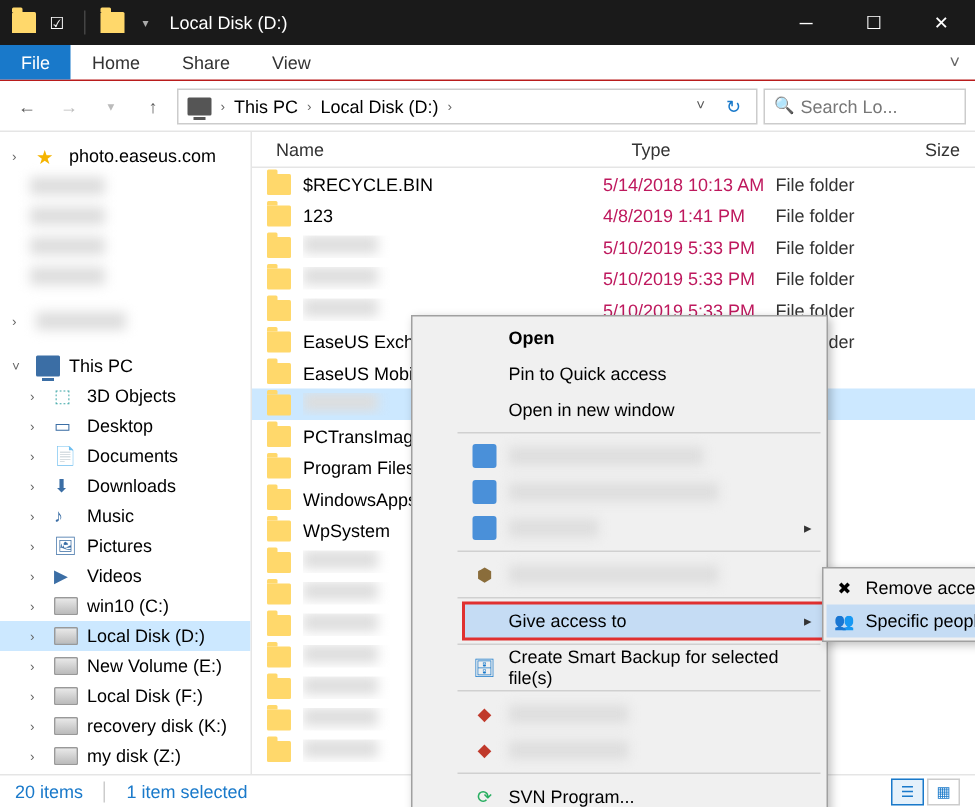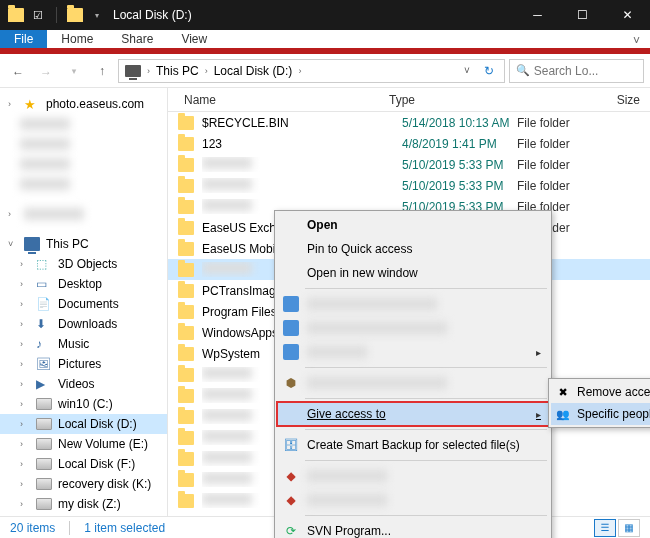--- a/index.html
+++ b/index.html
@@ -8,21 +8,21 @@
 .titlebar { height: 30px; background: #1a1a1a; color: #fff; display: flex; align-items: center; }
 .titlebar .qat { display: flex; align-items: center; padding-left: 8px; gap: 6px; }
 .titlebar .qat .folder-ico { width: 16px; height: 14px; background: #ffd86b; border-radius: 1px 1px 0 0; position: relative; }
 .titlebar .qat .folder-ico:before { content:''; position:absolute; top:-3px; left:0; width:7px; height:3px; background:#ffd86b; border-radius:1px 1px 0 0;}
 .titlebar .q-icon { width: 16px; height: 16px; display:flex; align-items:center; justify-content:center; font-size:11px; color:#fff; }
 .titlebar .sep { width:1px; height:16px; background:#444; margin:0 4px; }
 .titlebar .title { margin-left: 8px; font-size: 12px; flex: 1; }
 .winbtns { display: flex; }
 .winbtn { width: 45px; height: 30px; display:flex; align-items:center; justify-content:center; color:#fff; }
 
-.ribbon-tabs { height: 24px; display:flex; align-items:stretch; border-bottom:6px solid #b91c1c; background:#fff; }
+.ribbon-tabs { height: 24px; display:flex; align-items:stretch; border-bottom:1px solid #b91c1c; background:#fff; }
 .ribbon-tab { padding: 4px 14px; font-size:12px; display:flex; align-items:center; }
 .ribbon-tab.file { background:#1979ca; color:#fff; }
 .ribbon-tab.other { color:#333; }
 .ribbon-expand { margin-left:auto; padding:4px 10px; color:#666; }
 
 .navbar { height: 34px; display:flex; align-items:center; padding:0 6px; gap:4px; border-bottom:1px solid #e5e5e5; }
 .navbtn { width:24px; height:24px; display:flex; align-items:center; justify-content:center; color:#555; border-radius:2px; }
 .navbtn.disabled { color:#bbb; }
 .addr { flex:1; height:24px; border:1px solid #ccc; display:flex; align-items:center; padding:0 2px; background:#fff; }
 .addr .pc-ico { width:16px; height:12px; background:#555; margin:0 4px; position:relative; border-radius:1px; }
@@ -52,46 +52,46 @@
 .ico-pic { color:#3b6ea5; font-size:12px; }
 .ico-vid { color:#3b6ea5; font-size:12px; }
 .ico-drive { width:16px; height:12px; background:linear-gradient(#e8e8e8,#bcbcbc); border:1px solid #999; border-radius:1px; display:inline-block; }
 .blur-strong { filter: blur(4px); background:#ddd; color:transparent; display:inline-block; min-width:50px; height:12px; }
 
 .content { flex:1; position:relative; overflow:hidden; }
 .col-headers { display:flex; height:24px; align-items:center; border-bottom:1px solid #e5e5e5; font-size:12px; color:#333; padding-left:10px; }
 .col-h { padding:0 6px; }
 .col-name { width:205px; }
 .col-date { width:115px; }
-.col-type { width:70px; }
+.col-type { width:70px;text-align:right; }
 .col-size { flex:1; text-align:right; padding-right:10px; }
 
 .file-list { }
 .file-row { display:flex; align-items:center; height:21px; padding-left:10px; font-size:12px; }
 .file-row.selected { background:#cce8ff; }
 .file-row .fico { width:16px; height:14px; background:#ffd86b; margin-right:8px; position:relative; border-radius:0 1px 1px 1px; }
 .file-row .fico:before { content:''; position:absolute; top:-3px; left:0; width:7px; height:3px; background:#ffd86b; border-radius:1px 1px 0 0; }
 .file-row .fname { width:200px; white-space:nowrap; overflow:hidden; }
-.file-row .fdate { width:115px; color:#0f766e; }
+.file-row .fdate { width:115px; color:#be185d; }
 .file-row .ftype { width:70px; color:#333; }
 
 .statusbar { height:22px; border-top:1px solid #e5e5e5; display:flex; align-items:center; padding:0 10px; font-size:12px; color:#1979ca; gap:14px; }
 .statusbar .sep2 { width:1px; height:14px; background:#ccc; }
 .viewbtns { margin-left:auto; display:flex; gap:2px; }
 .viewbtn { width:22px; height:18px; border:1px solid #ccc; display:flex; align-items:center; justify-content:center; font-size:10px; }
 .viewbtn.active { border-color:#1979ca; background:#e5f1fb; }
 
 
 .ctxmenu { position:absolute; left:274px; top:210px; width:278px; background:#f0f0f0; border:1px solid #a0a0a0; box-shadow:2px 2px 6px rgba(0,0,0,.25); font-size:12px; z-index:10; padding:2px; }
-.ctx-item { display:flex; align-items:center; height:24px; padding-left:30px; position:relative; }
+.ctx-item { display:flex; align-items:center; height:24px; padding-left:30px; position:relative;margin-left:32px; }
 .ctx-item.hover { background:#c5dcf4; }
 .ctx-item .cico { position:absolute; left:6px; width:16px; height:16px; display:flex; align-items:center; justify-content:center; font-size:12px; }
 .ctx-item .arrow { margin-left:auto; margin-right:8px; font-size:10px; color:#333; }
 .ctx-sep { height:1px; background:#d0d0d0; margin:3px 2px 3px 28px; }
-.redbox { outline:2px solid #e03030; outline-offset:-1px;text-decoration:underline; }
+.redbox { outline:2px solid #e03030; outline-offset:-1px; }
 
 .submenu { position:absolute; left:548px; top:378px; width:130px; background:#f0f0f0; border:1px solid #a0a0a0; box-shadow:2px 2px 6px rgba(0,0,0,.25); font-size:12px; z-index:11; padding:2px; }
 .sub-item { display:flex; align-items:center; height:22px; padding-left:26px; position:relative; }
 .sub-item .cico { position:absolute; left:4px; width:16px; height:16px; display:flex; align-items:center; justify-content:center; font-size:11px; }
 .sub-item.hover { background:#c5dcf4; }
 
 .gap { height:10px; }
 </style>
 </head>
 <body>

